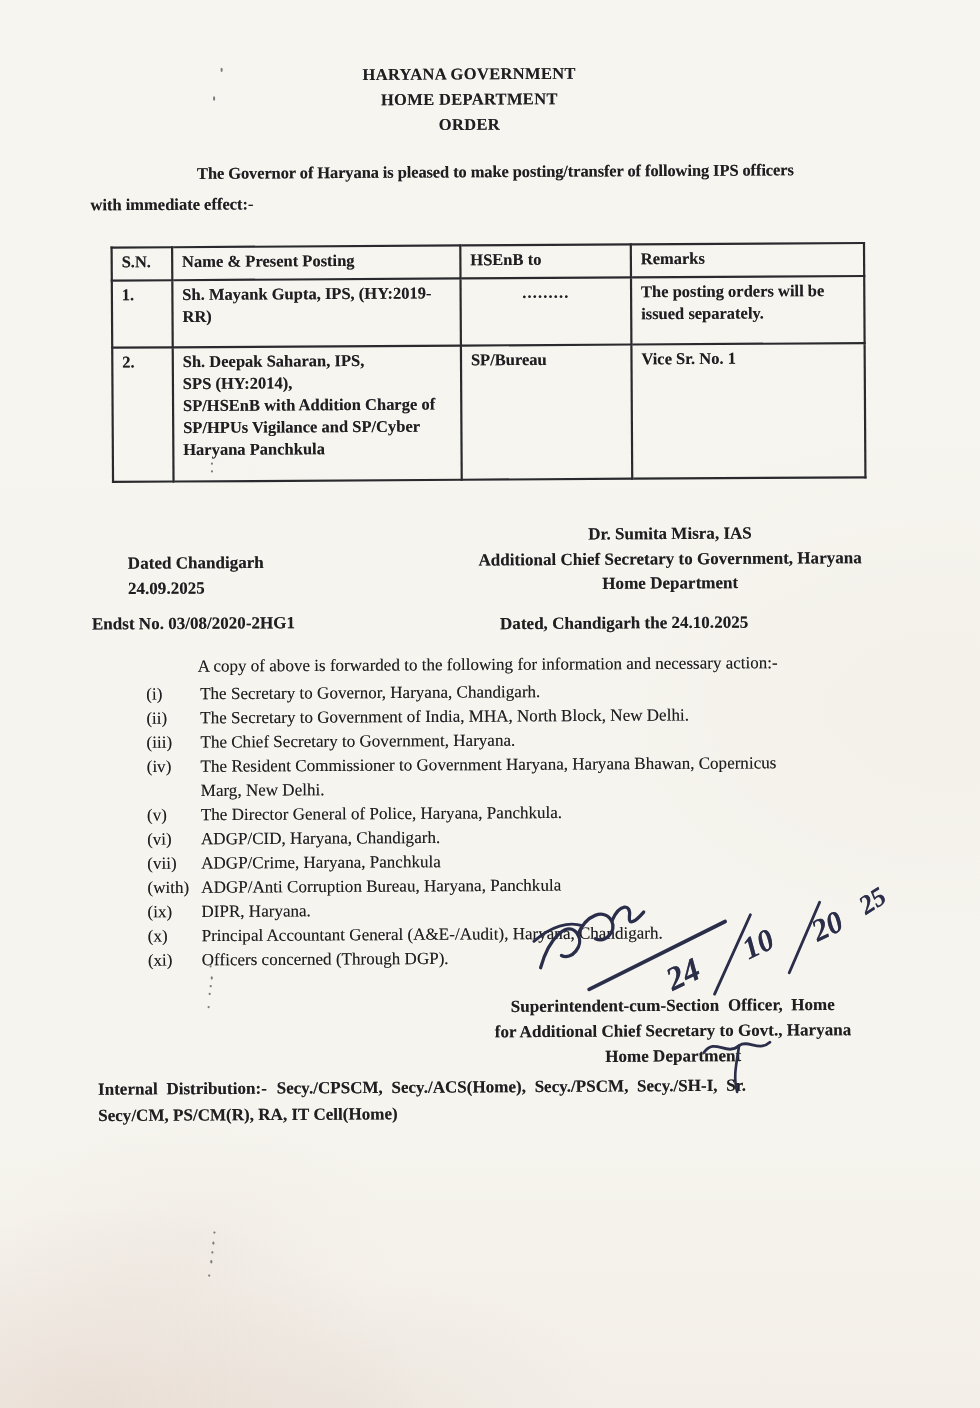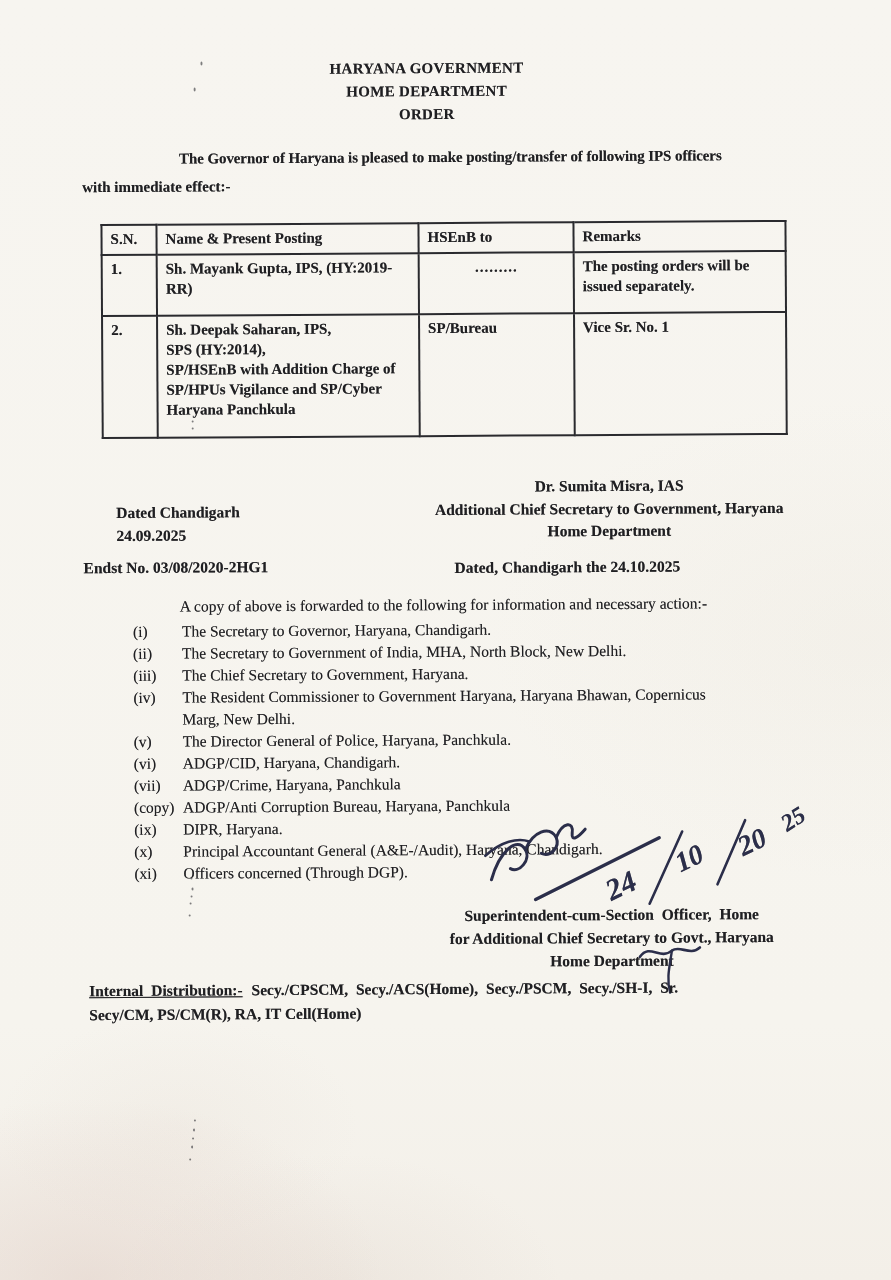--- a/index.html
+++ b/index.html
@@ -51,21 +51,21 @@
   .copyline{left:180px;top:596px;font-weight:400;}
   .fwd{left:133px;top:619px;width:664px;font-weight:400;}
   .fwd-item{display:grid;grid-template-columns:49px 1fr;line-height:22px;}
   .fwd-text{white-space:pre-line;}
 
   .officer{left:415px;top:905px;width:390px;text-align:center;font-weight:bold;line-height:22.8px;}
   .officer .l1{word-spacing:4px;white-space:nowrap;}
 
   .internal{left:87px;top:977px;width:712px;font-weight:bold;line-height:24px;}
   .internal .l1{white-space:nowrap;word-spacing:4px;}
-  .internal .lbl{margin-right:9px;text-decoration:underline;}
+  .internal .lbl{margin-right:9px;}
 
   .hw{stroke:#2b2e4a;fill:none;stroke-linecap:round;stroke-linejoin:round;}
   .hwtxt{fill:#2b2e4a;font-family:"Liberation Serif","DejaVu Serif",serif;font-style:italic;font-weight:bold;}
 
   .speck{position:absolute;background:#3c3c40;border-radius:50%;opacity:0.65;}
 </style>
 </head>
 <body>
 
 <div class="paper"></div>
@@ -158,21 +158,21 @@
       </div>
     <div class="fwd-item">
         <span>(vi)</span>
         <span class="fwd-text">ADGP/CID, Haryana, Chandigarh.</span>
       </div>
     <div class="fwd-item">
         <span>(vii)</span>
         <span class="fwd-text">ADGP/Crime, Haryana, Panchkula</span>
       </div>
     <div class="fwd-item">
-        <span>(copy)</span>
+        <span>(with)</span>
         <span class="fwd-text">ADGP/Anti Corruption Bureau, Haryana, Panchkula</span>
       </div>
     <div class="fwd-item">
         <span>(ix)</span>
         <span class="fwd-text">DIPR, Haryana.</span>
       </div>
     <div class="fwd-item">
         <span>(x)</span>
         <span class="fwd-text">Principal Accountant General (A&amp;E-/Audit), Haryana, Chandigarh.</span>
       </div>

